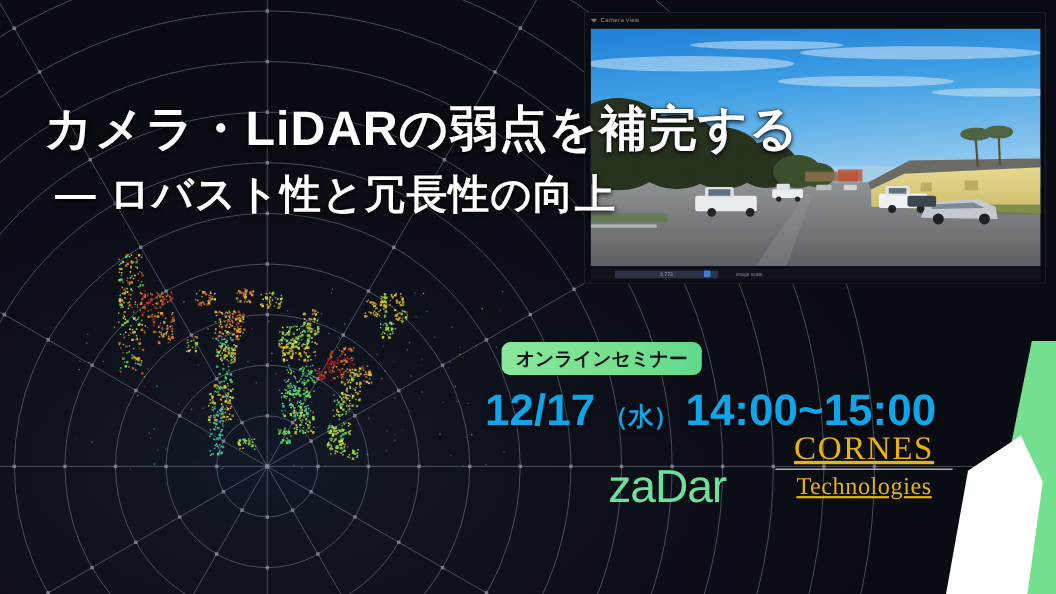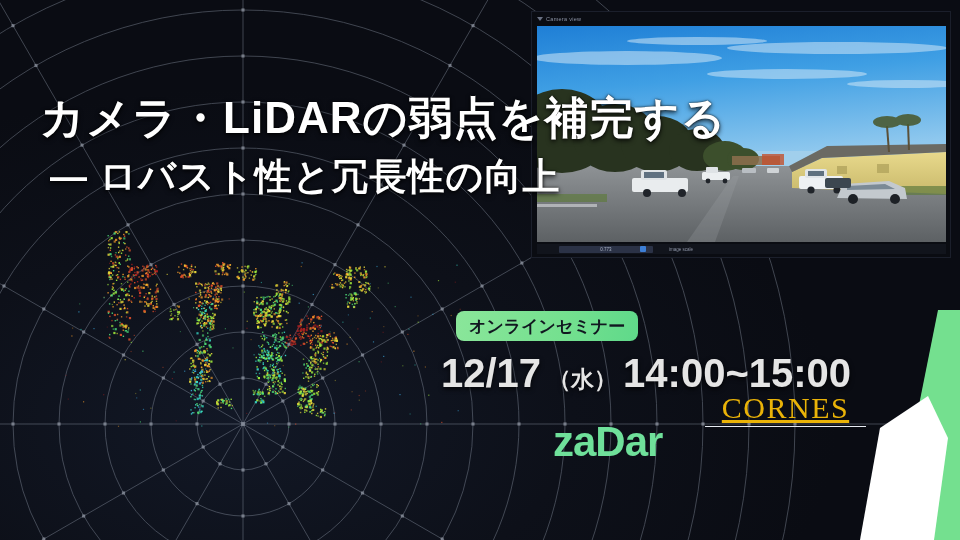--- a/index.html
+++ b/index.html
@@ -38,29 +38,29 @@
   .hl3{font-size:37px;line-height:42px;margin-top:10px;padding-left:10px;letter-spacing:1px;}
 
   
   .badge{position:absolute;left:437px;top:311px;height:30px;padding:0 13px;
          display:flex;align-items:center;border-radius:8px;
          background:linear-gradient(100deg,#8ae69a 0%,#74e08f 60%,#5fd98a 100%);margin-left:19px;}
   .badge-text{font-size:17px;font-weight:bold;color:#111720;letter-spacing:0px;white-space:nowrap;}
 
   
   .dateline{position:absolute;left:441px;top:351px;display:flex;align-items:baseline;
-            color:#e5e5e5;white-space:nowrap;
+            color:#0ea5e9;white-space:nowrap;
             text-shadow:0 2px 5px rgba(0,0,0,.8);}
   .dt-main{font-size:40px;font-weight:bold;letter-spacing:0px;}
   .dt-day{font-size:23px;font-weight:bold;margin:0 6px 0 7px;}
   .dt-time{font-size:40px;font-weight:bold;letter-spacing:0px;}
 
   
   .logo-zadar{position:absolute;left:553px;top:421px;
-              font-size:42px;font-weight:700;color:#6fe09a;letter-spacing:-1px;line-height:42px;}
+              font-size:42px;font-weight:400;color:#6fe09a;letter-spacing:-1px;line-height:42px;}
   .logo-cornes{position:absolute;left:703px;top:392px;width:165px;text-align:center;color:#eab308;text-decoration:underline;}
   .cornes-top{font-family:"Liberation Serif","DejaVu Serif",serif;font-size:30px;line-height:32px;
               letter-spacing:1.5px;}
   .cornes-rule{height:1px;background:#e8ecf3;margin:2px 2px 2px 2px;}
   .cornes-sub{font-family:"Liberation Serif","DejaVu Serif",serif;font-size:22px;line-height:26px;
               letter-spacing:.5px;}
 
   
   .corner-svg{position:absolute;right:0;bottom:0;}
 </style>
@@ -2370,20 +2370,21 @@
     <span class="dt-main">12/17</span>
     <span class="dt-day">（水）</span>
     <span class="dt-time">14:00~15:00</span>
   </div>
 
   <div class="logo-zadar">zaDar</div>
 
   <div class="logo-cornes">
     <div class="cornes-top">CORNES</div>
     <div class="cornes-rule"></div>
+    <div class="cornes-sub">Technologies</div>
   </div>
 
   <svg class="corner-svg" width="130" height="230" viewBox="0 0 130 230">
     <polygon points="130,0 130,230 62,230 108,0" fill="#74e08f"></polygon>
     <polygon points="98,86 118,128 104,230 30,230 50,118" fill="#ffffff"></polygon>
   </svg>
 
 </div>
 
 </body></html>

